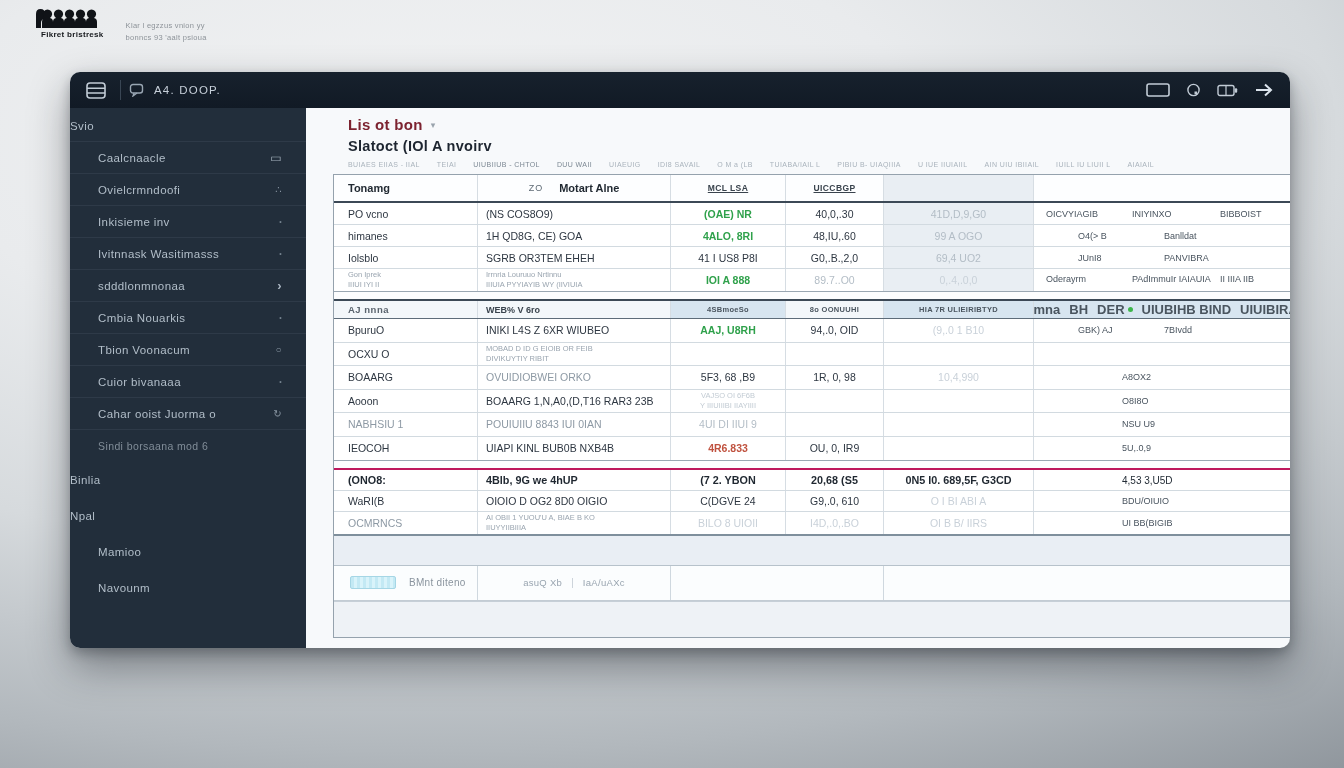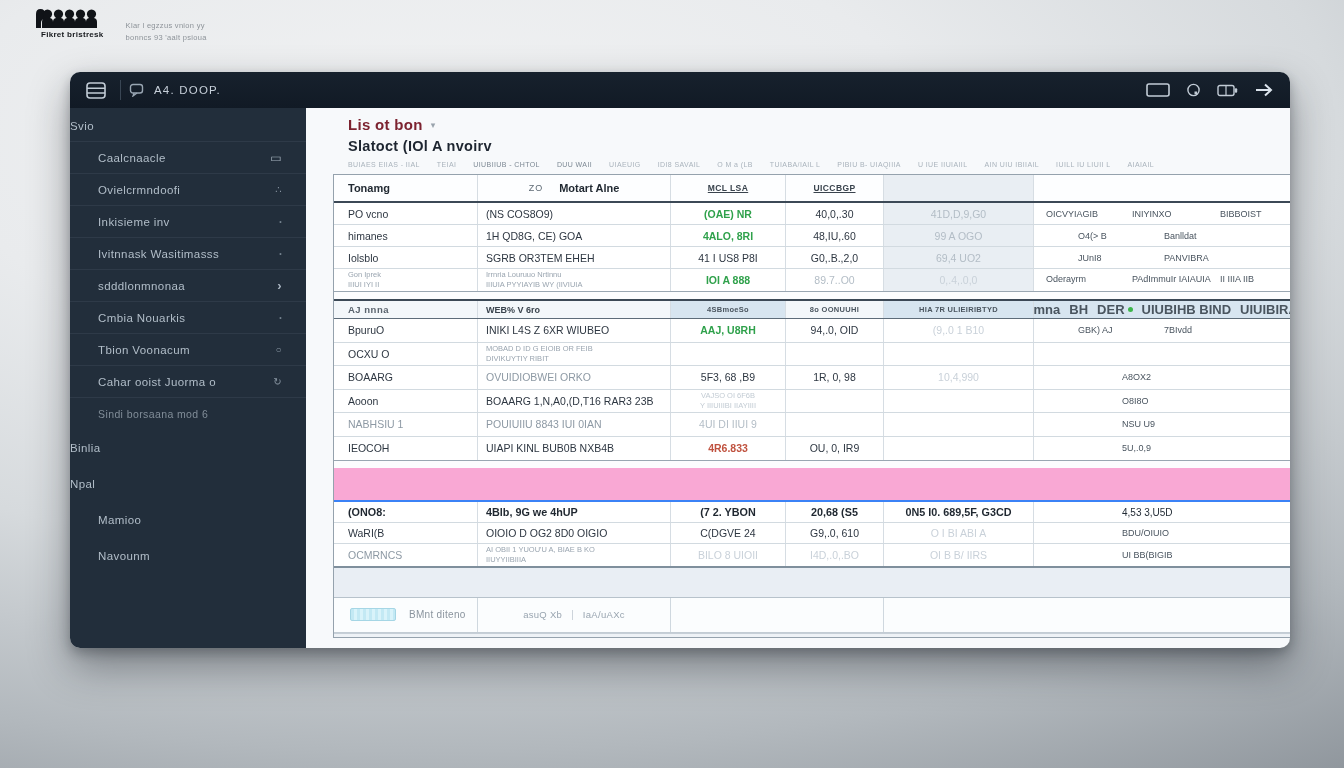--- a/index.html
+++ b/index.html
@@ -73,21 +73,21 @@
   .thead2 .blue { background:#d7e5f0; }
   .thead2 .c6 { gap:9px; }
   .seg { font-size:13px; font-weight:700; color:#4a555f; white-space:nowrap; display:inline-flex; align-items:center; }
   .gdot { width:5px; height:5px; border-radius:50%; background:#3db54a; display:inline-block; margin-left:3px; }
   .trow { background:#fff; border-bottom:1px solid #d2dae0; font-size:10.5px; color:#2e3742; cursor:pointer; }
   .trow:last-child { border-bottom:none; }
   .sec1 .trow { min-height:22px; }
   .sec2 .trow { min-height:23.5px; }
   .sec3 .trow { min-height:21px; }
   .sec1 .c5 { background:#e9eef3; }
-  .sec3 { border-top:2px solid #3b82f6;margin-top:32px; }
+  .sec3 { border-top:2px solid #be185d; }
   .sec-gap { height:8px; background:#fcfdfe; border-top:1px solid #9aa7b2; }
   .totals { font-weight:700; font-size:10.8px; color:#1f2730; }
   .totals .c6 .sub { font-weight:400; color:#232c36; font-size:10px; }
   .s-green { color:#2fa14b; font-weight:600; }
   .s-red { color:#c0523f; font-weight:600; }
   .s-gray { color:#8d99a4; }
   .s-faint { color:#b3bdc6; }
   .s-vfaint { color:#c9d1d9; }
   .s-tiny { font-size:7.5px; color:#9aa5b0; line-height:1.3; }
   .s-tinyfaint { font-size:7.5px; color:#c2cbd3; line-height:1.3; }
@@ -205,20 +205,24 @@
           </div>
           <div class="side-item ind0 divided">
             <span class="side-label">Cmbia Nouarkis</span>
             <span class="side-icon ic-dot">•</span>
           </div>
           <div class="side-item ind0 divided">
             <span class="side-label">Tbion Voonacum</span>
             <span class="side-icon ic-circle">○</span>
           </div>
           <div class="side-item ind0 divided">
+            <span class="side-label">Cuior bivanaaa</span>
+            <span class="side-icon ic-dot">•</span>
+          </div>
+          <div class="side-item ind0 divided">
             <span class="side-label">Cahar ooist Juorma o</span>
             <span class="side-icon ic-refresh">↻</span>
           </div>
           <div class="side-item ind0 dim">
             <span class="side-label">Sindi borsaana mod 6</span>
           </div>
           <div class="side-item ind1 spaced">
             <span class="side-label">Binlia</span>
           </div>
           <div class="side-item ind1 spaced">

